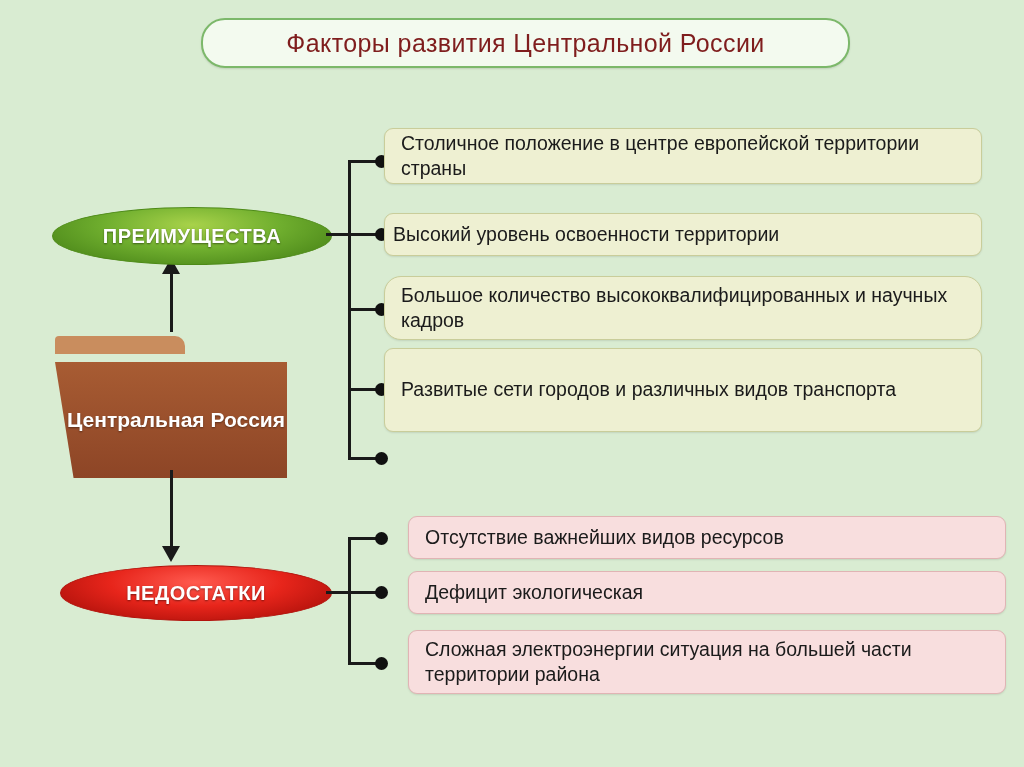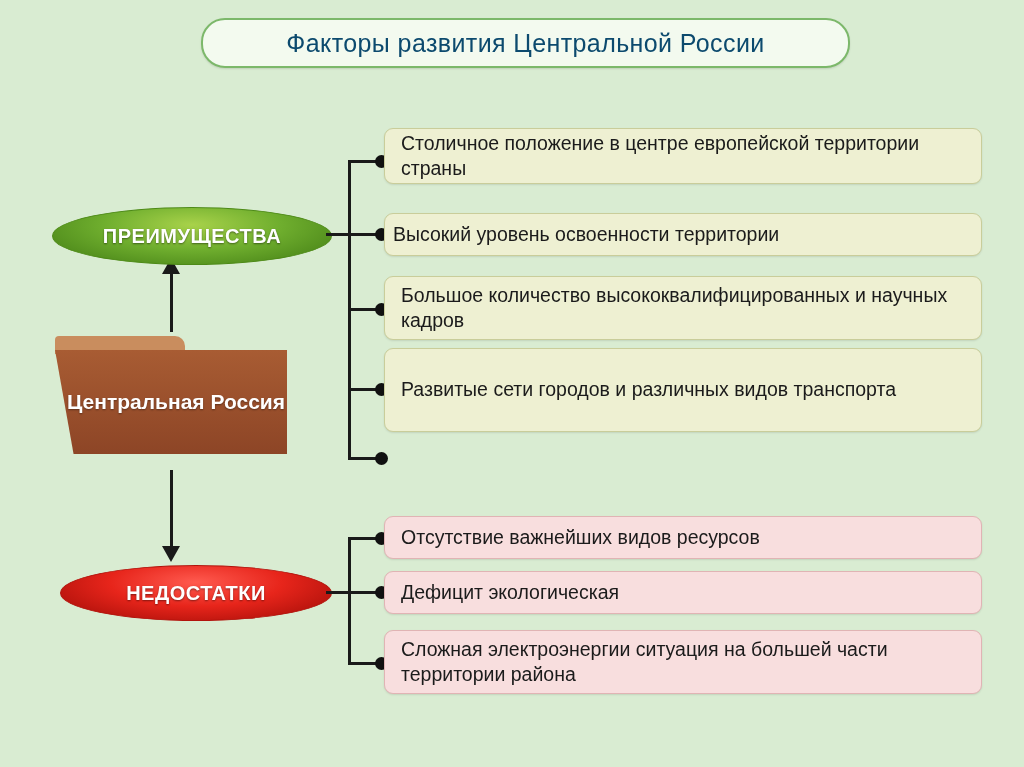--- a/index.html
+++ b/index.html
@@ -28,21 +28,21 @@
     border-radius: 24px;
     background: #f3faef;
     border: 2px solid #7cb86a;
     box-shadow: 0 1px 2px rgba(0,0,0,0.12);
     display: flex;
     align-items: center;
     justify-content: center;
   }
   .title-pill .title-text {
     font-size: 25px;
-    color: #0c4a6e;
+    color: #7f1d1d;
     letter-spacing: 0.4px;
     white-space: nowrap;
   }
 
   
   .folder {
     position: absolute;
     left: 55px;
     top: 336px;
     width: 232px;
@@ -53,23 +53,23 @@
     left: 0;
     top: 0;
     width: 130px;
     height: 18px;
     background: #c98d5e;
     border-radius: 4px 10px 0 0;
   }
   .folder-body {
     position: absolute;
     left: 0;
-    top: 14px;
+    top: 26px;
     width: 232px;
-    height: 104px;
+    height: 116px;
     background: #a0522d;
     background: linear-gradient(#a85c33, #8d4526);
     clip-path: polygon(0 0, 100% 0, 100% 100%, 8% 100%);
     display: flex;
     align-items: center;
     justify-content: center;
   }
   .folder-label {
     color: #ffffff;
     font-size: 21px;
@@ -145,20 +145,21 @@
     line-height: 1.3;
     color: #1b1b1b;
   }
   .box.adv {
     background: #eef0d2;
     border: 1px solid #c9cd9a;
   }
   .box.dis {
     background: #f8dede;
     border: 1px solid #e0b4b4;
+    margin-left: 24px;
   }
 
   
   .conn-v {
     position: absolute;
     width: 3px;
     background: #1a1a1a;
   }
   .conn-h {
     position: absolute;
@@ -221,21 +222,21 @@
 
   <div class="conn-h" style="left:348px; top:457px; width:36px;"></div>
   <div class="bullet" style="left:375px; top:452px;"></div>
 
   <div class="box adv" style="left:384px; top:128px; width:598px; height:56px;">
     <span>Столичное положение в центре европейской территории страны</span>
   </div>
   <div class="box adv" style="left:384px; top:213px; width:598px; height:43px;padding-left:8px;">
     <span>Высокий уровень освоенности территории</span>
   </div>
-  <div class="box adv" style="left:384px; top:276px; width:598px; height:64px;">
+  <div class="box adv" style="left:384px; top:276px; width:598px; height:64px;border-radius:17px;">
     <span>Большое количество высококвалифицированных и научных кадров</span>
   </div>
   <div class="box adv" style="left:384px; top:348px; width:598px; height:84px;">
     <span>Развитые сети городов и различных видов транспорта</span>
   </div>
 
   <div class="conn-h" style="left:326px; top:591px; width:24px;"></div>
   <div class="conn-v" style="left:348px; top:537px; height:125px;"></div>
 
   <div class="conn-h" style="left:348px; top:537px; width:36px;"></div>

